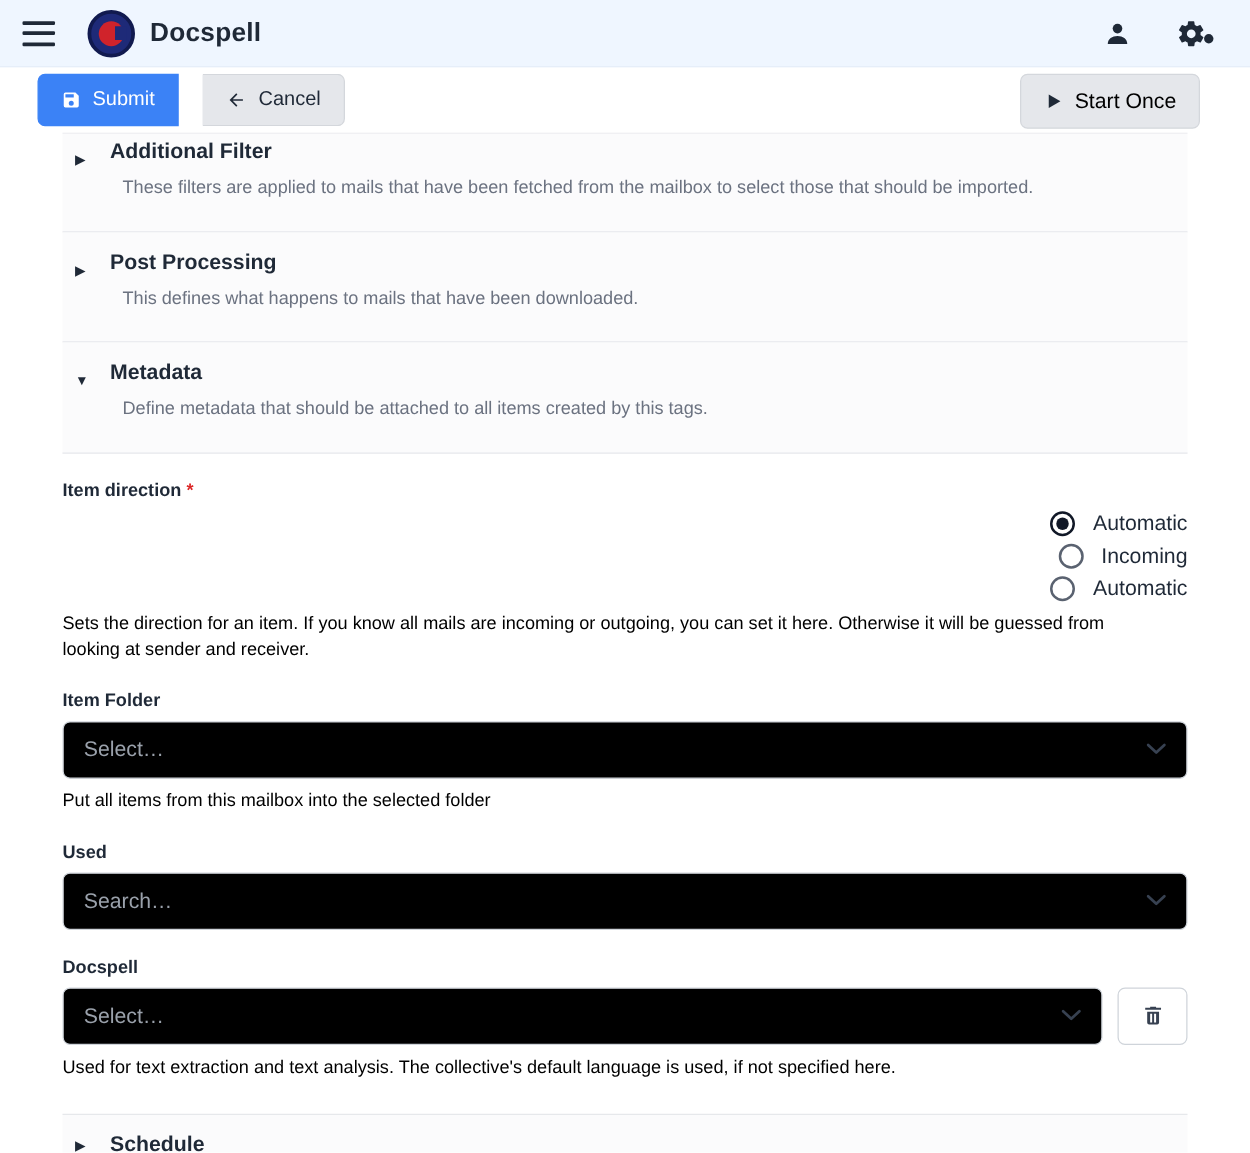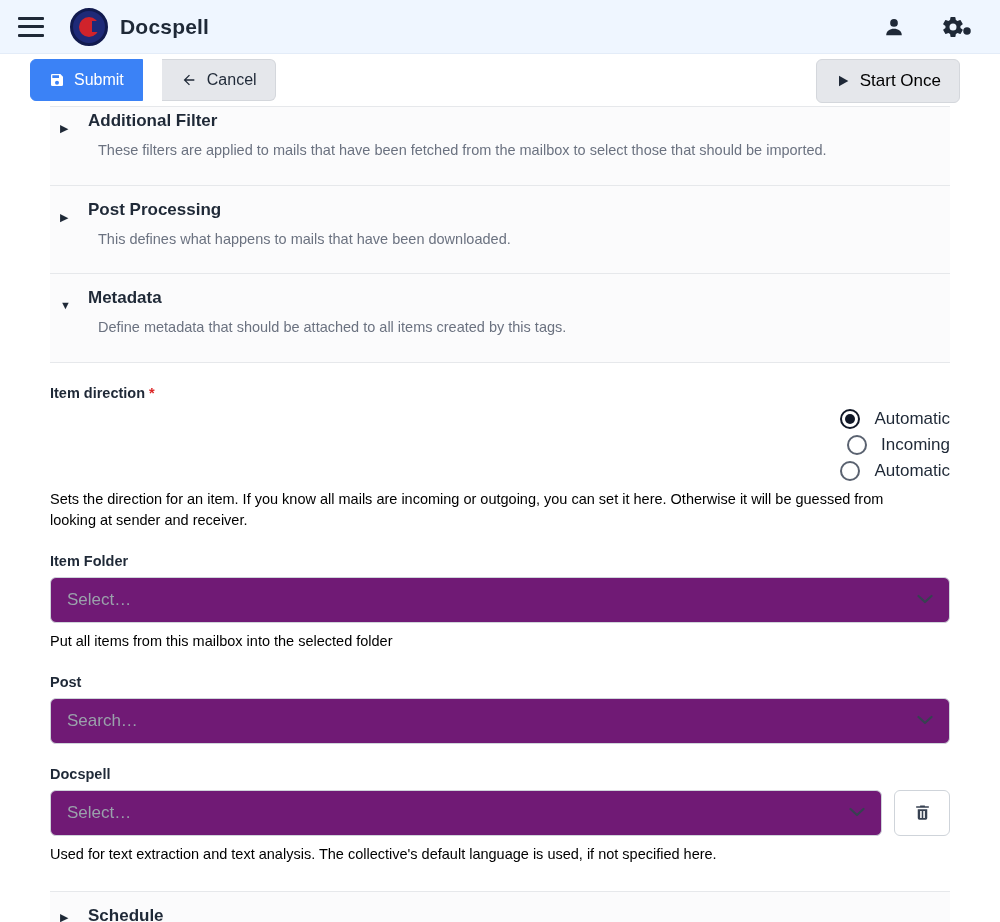--- a/index.html
+++ b/index.html
@@ -232,21 +232,21 @@
     position: relative;
     display: flex;
     align-items: center;
     gap: 12px;
   }
   .select {
     flex: 1;
     height: 46px;
     border: 1px solid #cfd4da;
     border-radius: 6px;
-    background: #701a75;
+    background: #000000;
     display: flex;
     align-items: center;
     padding: 0 16px;
     font-size: 17px;
     color: #9aa1ab;
     cursor: pointer;
     position: relative;
   }
   .select .chev {
     margin-left: auto;
@@ -388,21 +388,21 @@
           <svg width="16" height="10" viewBox="0 0 16 10" fill="none" stroke="#374151" stroke-width="2.2" stroke-linecap="round" stroke-linejoin="round">
               <path d="M1.5 2 L8 8 L14.5 2"></path>
             </svg>
         </span>
       </div>
     </div>
     <div class="help">Put all items from this mailbox into the selected folder</div>
   </div>
 
   <div class="field">
-    <span class="field-label">Post</span>
+    <span class="field-label">Used</span>
     <div class="select-wrap">
       <div class="select">
         <span>Search…</span>
         <span class="chev">
           <svg width="16" height="10" viewBox="0 0 16 10" fill="none" stroke="#374151" stroke-width="2.2" stroke-linecap="round" stroke-linejoin="round">
               <path d="M1.5 2 L8 8 L14.5 2"></path>
             </svg>
         </span>
       </div>
     </div>

